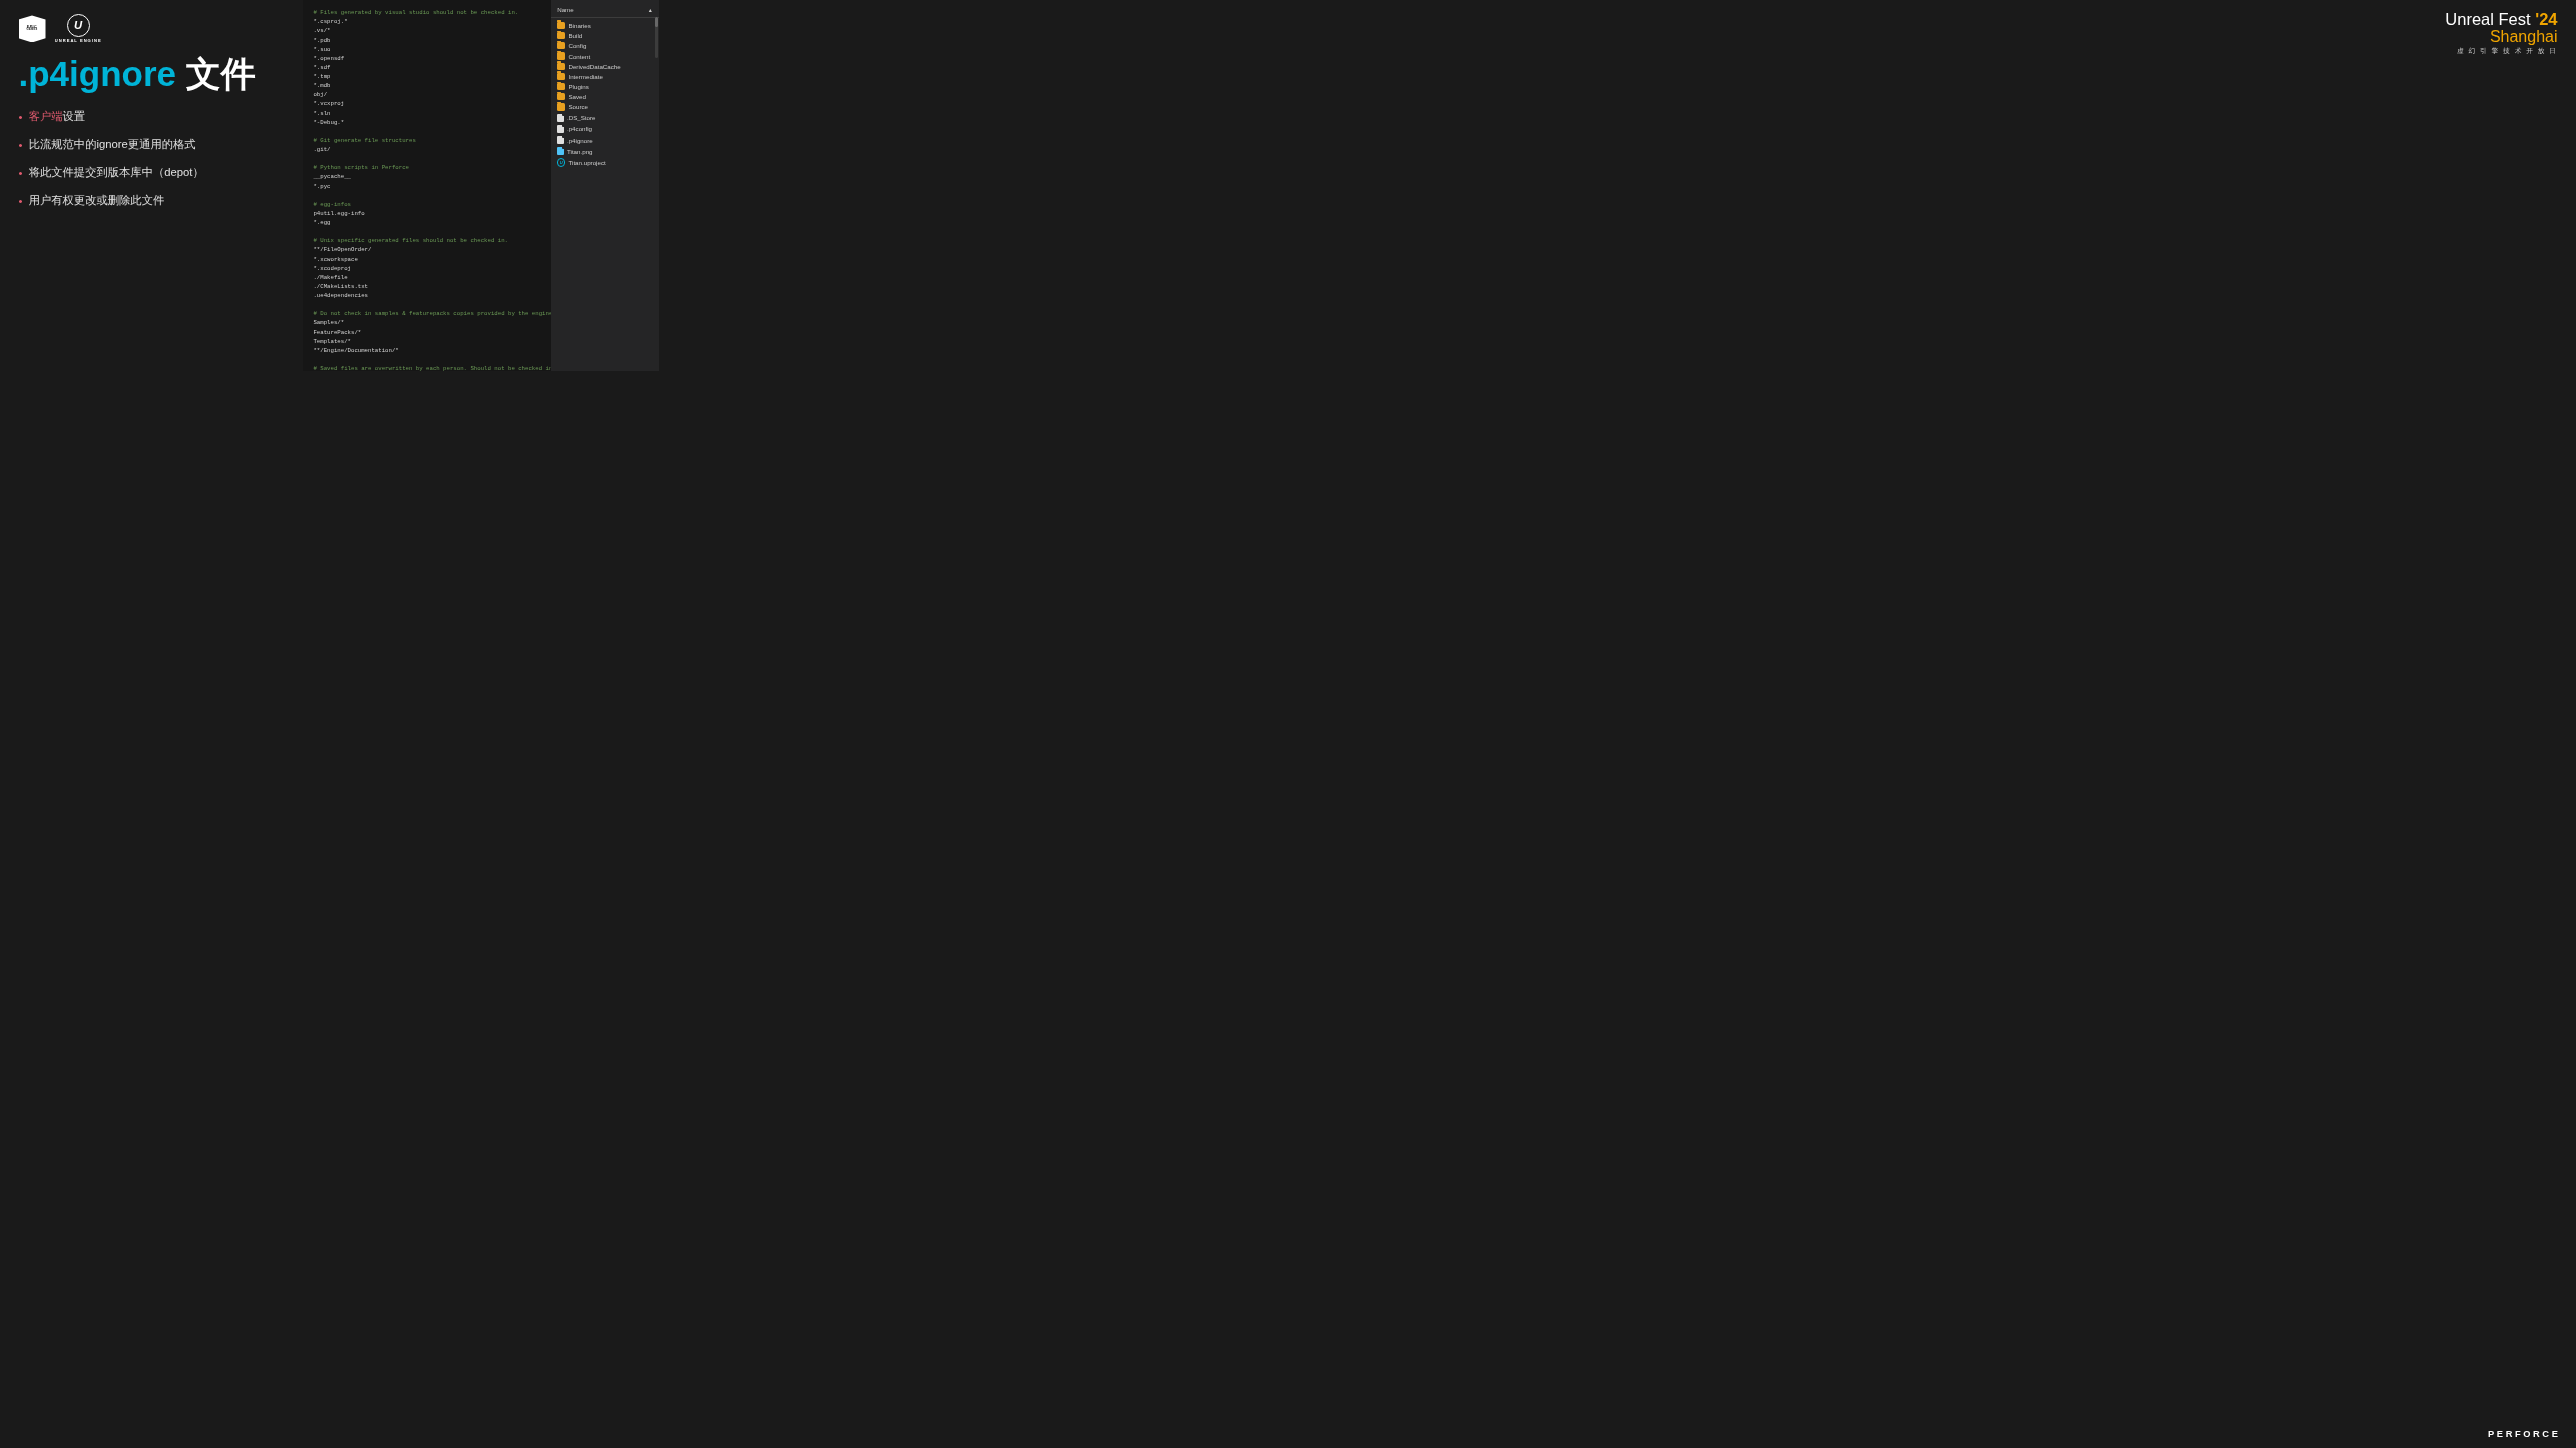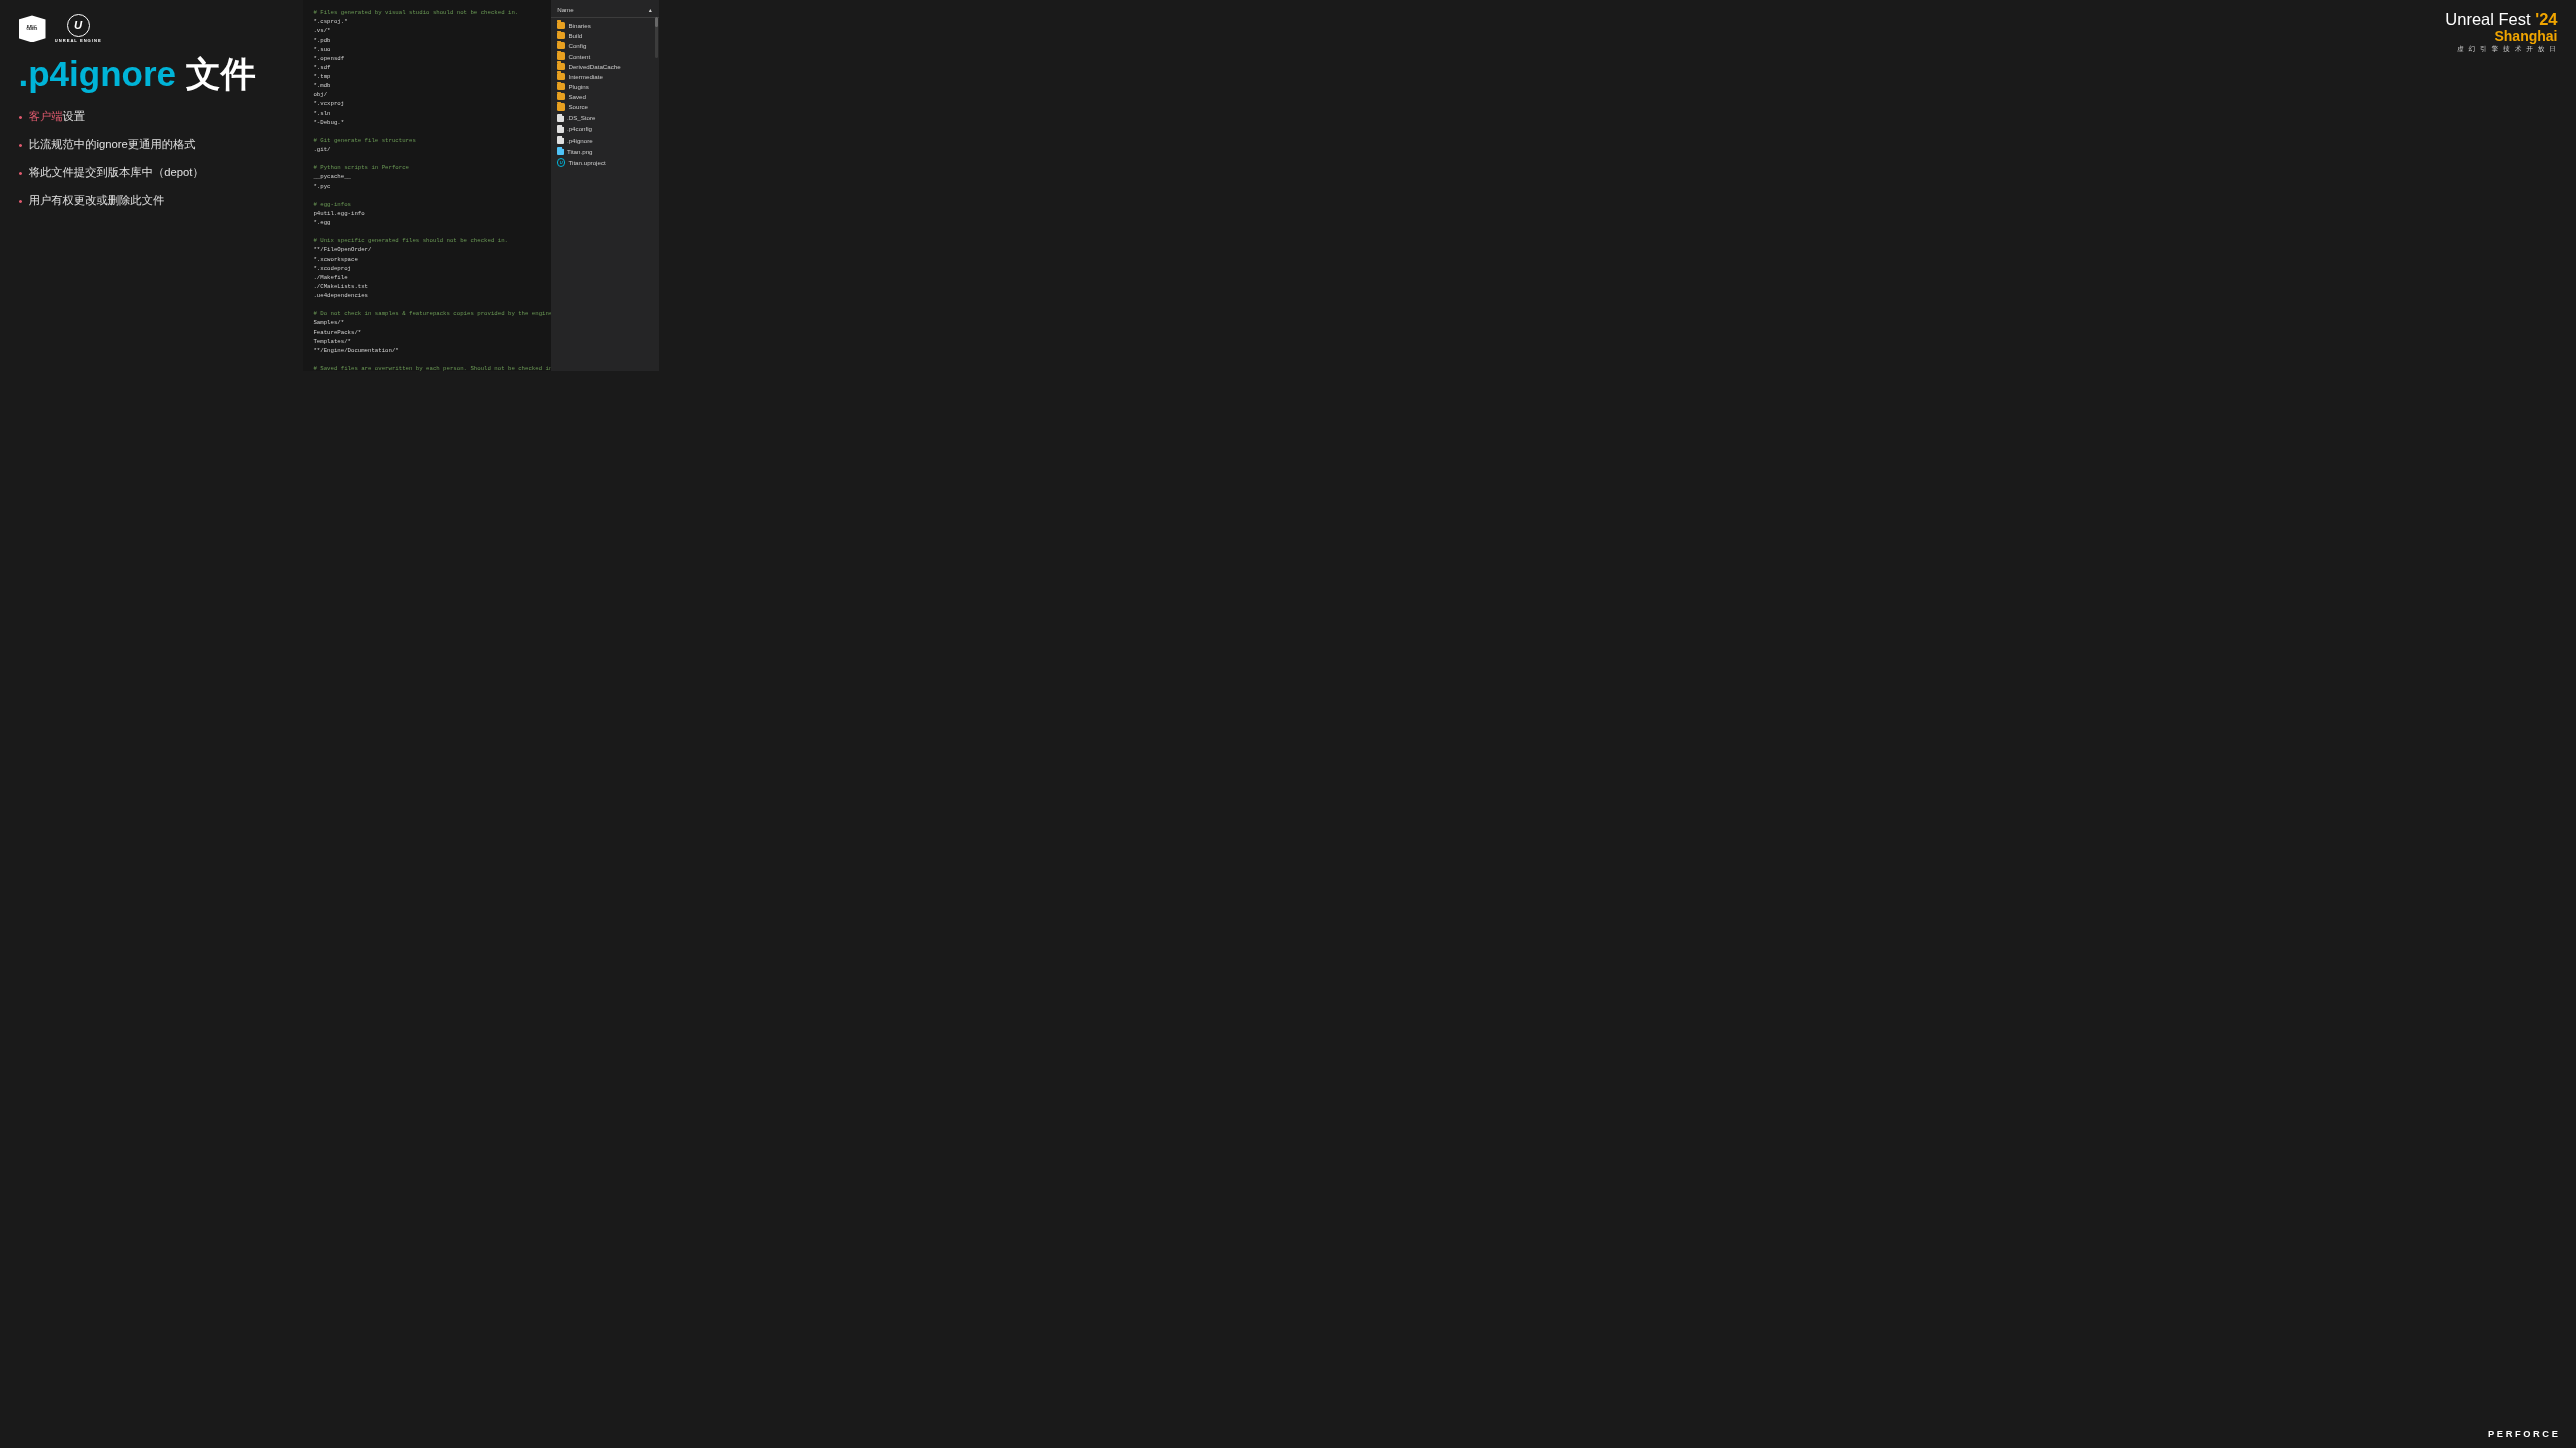--- a/index.html
+++ b/index.html
@@ -308,22 +308,22 @@
     .brand-title strong {
       font-weight: 800;
     }
 
     .brand-title .year {
       color: #f0a500;
       font-weight: 800;
     }
 
     .brand-subtitle {
-      font-size: 14px;
-      font-weight: 700;
+      font-size: 16px;
+      font-weight: 400;
       color: #f0a500;
     }
 
     .brand-subtitle-cn {
       font-size: 6.7px;
       color: #cccccc;
       font-weight: 300;
       letter-spacing: 1.5px;
       margin-top: 1px;
     }

